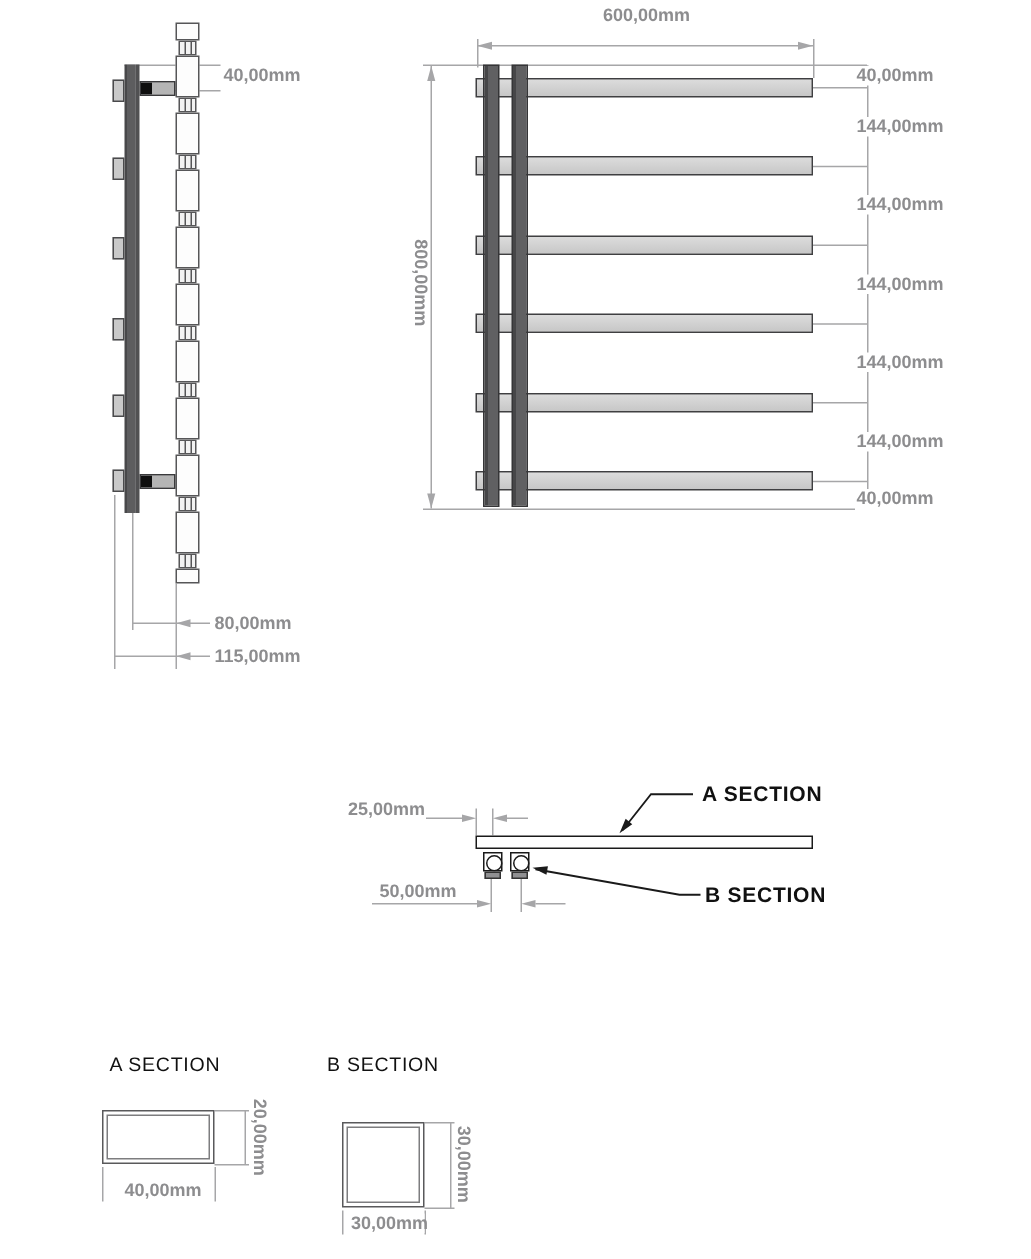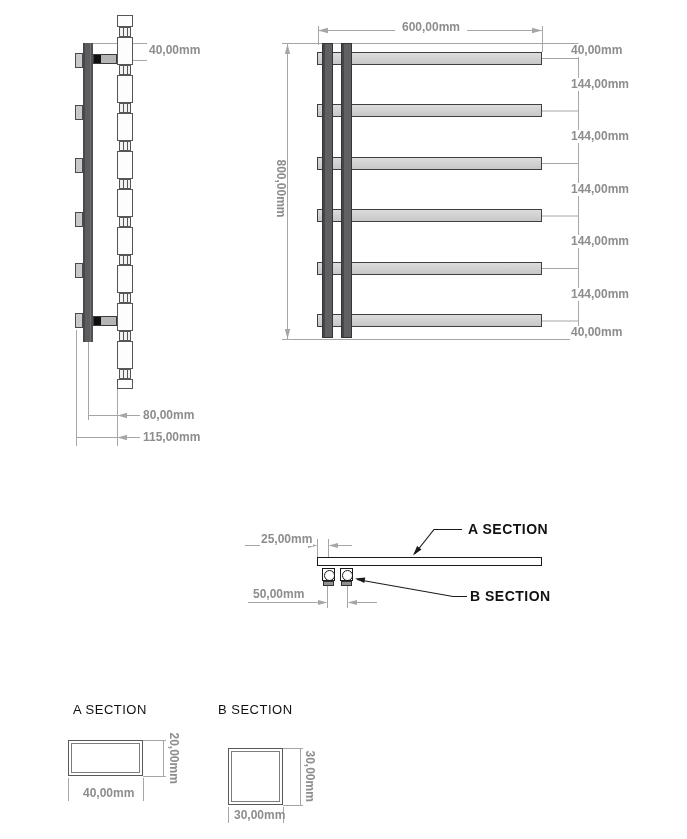--- a/index.html
+++ b/index.html
@@ -169,42 +169,42 @@
   <div>
       <div class="bar" style="top: 51.5px;"></div>
       <div class="bar" style="top: 104px;"></div>
       <div class="bar" style="top: 156.5px;"></div>
       <div class="bar" style="top: 209px;"></div>
       <div class="bar" style="top: 261.5px;"></div>
       <div class="bar" style="top: 314px;"></div>
     </div>
   <div class="fpost" style="left:322px;"></div>
   <div class="fpost" style="left:341px;"></div>
-  <div class="dim-label center" style="left:395px;top:21px;width:70px;">600,00mm</div>
+  <div class="dim-label center" style="left:395px;top:4px;width:70px;">600,00mm</div>
   <div class="dim-label center vlabel" style="left:249px;top:182px;width:60px;">800,00mm</div>
   <div>
       <div class="dim-label" style="left: 570px; top: 44px;">40,00mm</div>
       <div class="dim-label" style="left: 570px; top: 77.75px;">144,00mm</div>
       <div class="dim-label" style="left: 570px; top: 130.25px;">144,00mm</div>
       <div class="dim-label" style="left: 570px; top: 182.75px;">144,00mm</div>
       <div class="dim-label" style="left: 570px; top: 235.25px;">144,00mm</div>
       <div class="dim-label" style="left: 570px; top: 287.75px;">144,00mm</div>
       <div class="dim-label" style="left: 570px; top: 325.5px;">40,00mm</div>
     </div>
 
   <div class="sbar"></div>
   <div class="tube" style="left:322px;">
       <i></i>
     </div>
   <div class="tube" style="left:340px;">
       <i></i>
     </div>
   <div class="tubefoot" style="left:323px;"></div>
   <div class="tubefoot" style="left:341px;"></div>
-  <div class="dim-label" style="left:260px;top:533px;">25,00mm</div>
+  <div class="dim-label" style="left:231px;top:533px;">25,00mm</div>
   <div class="dim-label" style="left:252px;top:588px;">50,00mm</div>
   <div class="callout-label" style="left:468px;top:522px;">A SECTION</div>
   <div class="callout-label" style="left:470px;top:589px;">B SECTION</div>
 
   <div class="detail-title" style="left:73px;top:703px;">A SECTION</div>
   <div class="drect" style="left:68px;top:740px;width:75px;height:36px;">
     <div class="inner"></div>
   </div>
   <div class="dim-label center" style="left:82px;top:787px;width:48px;">40,00mm</div>
   <div class="dim-label center vlabel" style="left:147px;top:751px;width:50px;">20,00mm</div>

